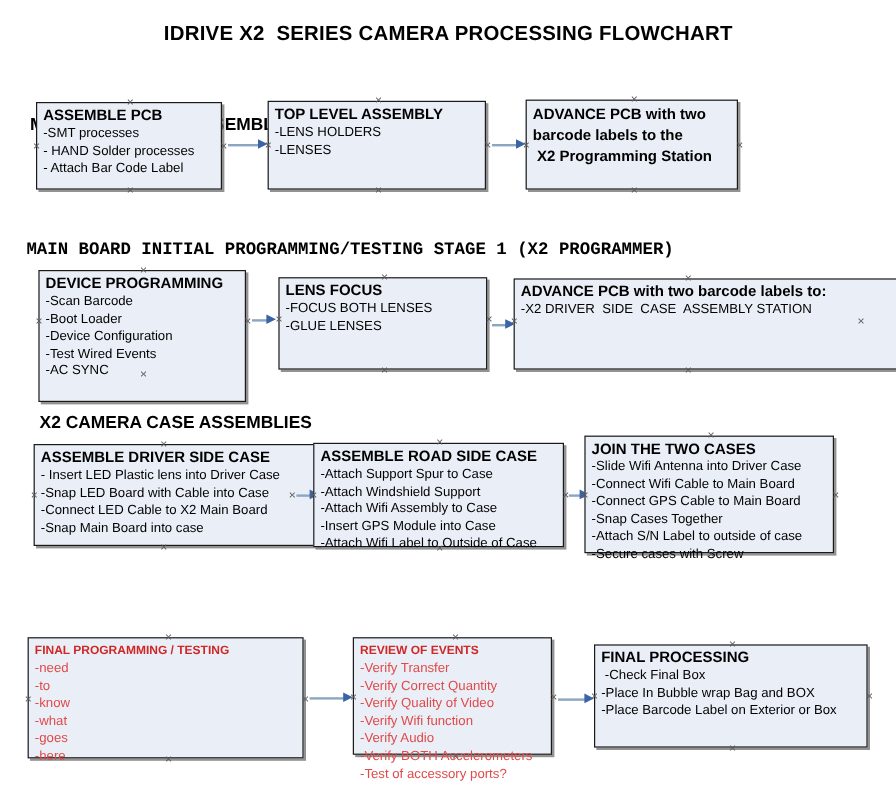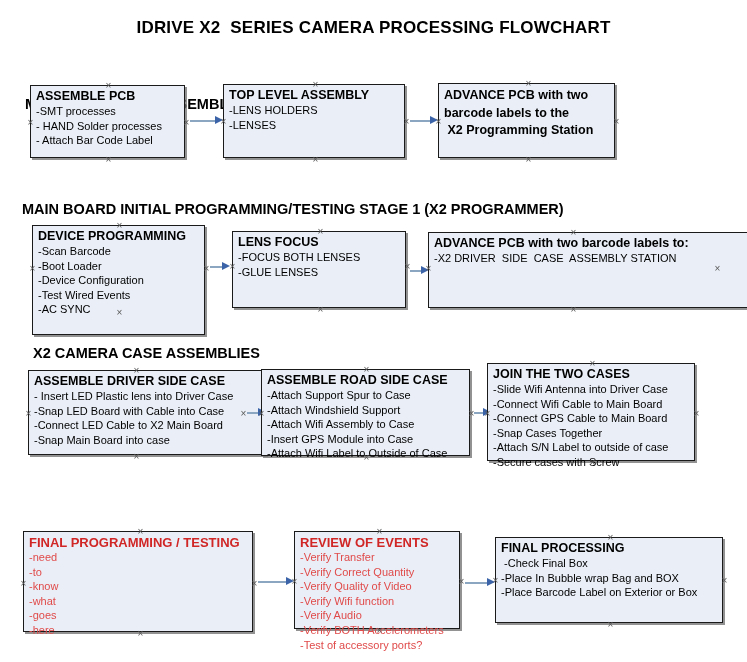--- a/index.html
+++ b/index.html
@@ -55,21 +55,21 @@
     color: #000000;
     white-space: pre;
   }
   .box .bx-line {
     font-size: 11px;
     font-weight: normal;
     line-height: 14.6px;
     color: #000000;
     white-space: pre;
   }
-  .box.red .bx-title { color: #d02626; font-size: 13px; }
+  .box.red .bx-title { color: #d02626; font-size: 10px; }
   .box.red .bx-line  { color: #e04a4a; }
   .box.multiheader .bx-title { font-size: 12.5px; line-height: 17.5px; }
 
   
   .conn {
     position: absolute;
     height: 2px;
     background: #8ba6c1;
   }
   .arrowhead {
@@ -133,21 +133,21 @@
   <div class="box multiheader" style="left:438px; top:83px; width:177px; height:75px;">
     <div class="bx-title">ADVANCE PCB with two</div>
     <div class="bx-title">barcode labels to the</div>
     <div class="bx-title"> X2 Programming Station</div>
     <span class="xmark" style="left:85px; top:-5px;"></span>
     <span class="xmark" style="left:85px; top:71px;"></span>
     <span class="xmark" style="left:-5px; top:33px;"></span>
     <span class="xmark" style="left:173px; top:33px;"></span>
   </div>
 
-  <div class="section-title" style="left:22px; top:201px;">MAIN BOARD INITIAL PROGRAMMING/TESTING STAGE 1 (X2 PROGRAMMER)</div>
+  <div class="section-title" style="left:22px; top:201px;font-family:Liberation Mono, monospace;">MAIN BOARD INITIAL PROGRAMMING/TESTING STAGE 1 (X2 PROGRAMMER)</div>
 
   <div class="box" style="left:32px; top:225px; width:173px; height:110px;">
     <div class="bx-title">DEVICE PROGRAMMING</div>
     <div class="bx-line">-Scan Barcode</div>
     <div class="bx-line">-Boot Loader</div>
     <div class="bx-line">-Device Configuration</div>
     <div class="bx-line">-Test Wired Events</div>
     <div class="bx-line">-AC SYNC</div>
     <span class="xmark" style="left:82px; top:-5px;"></span>
     <span class="xmark" style="left:82px; top:82px;"></span>

